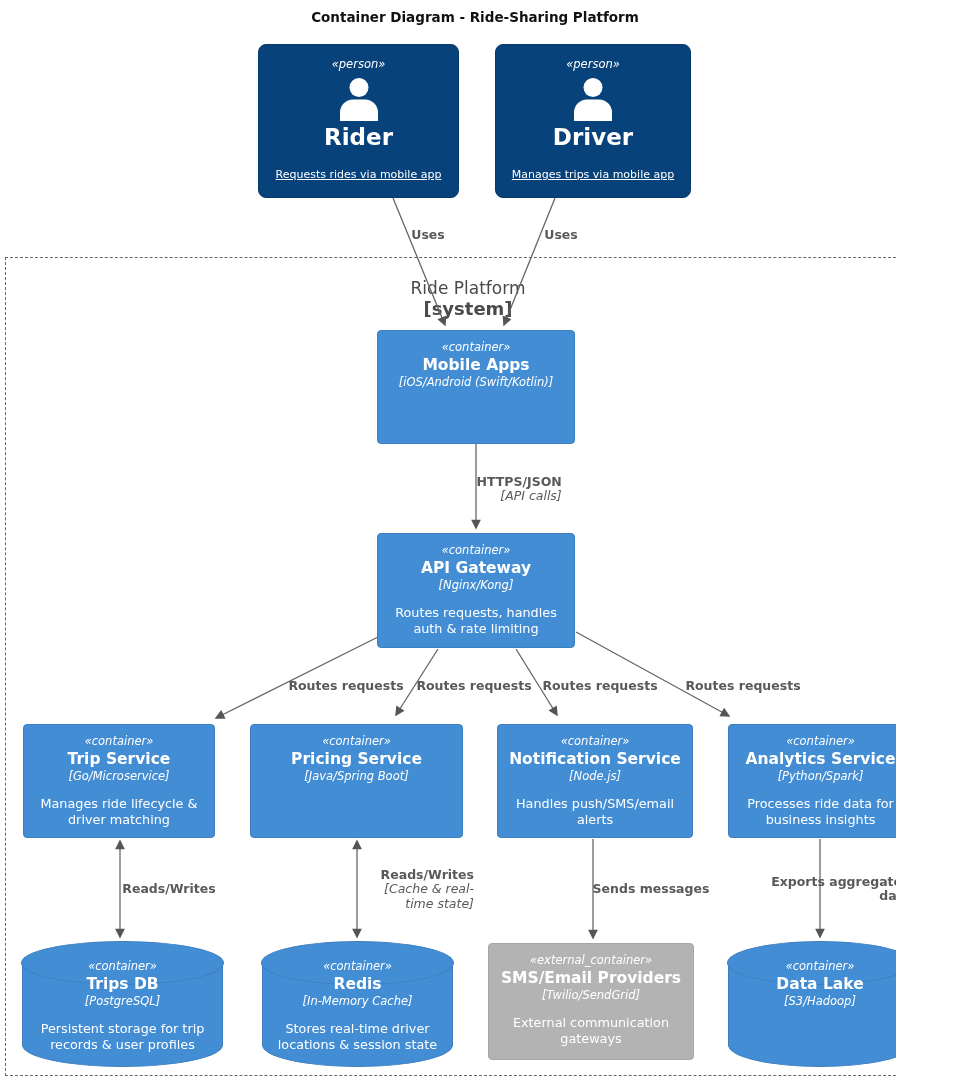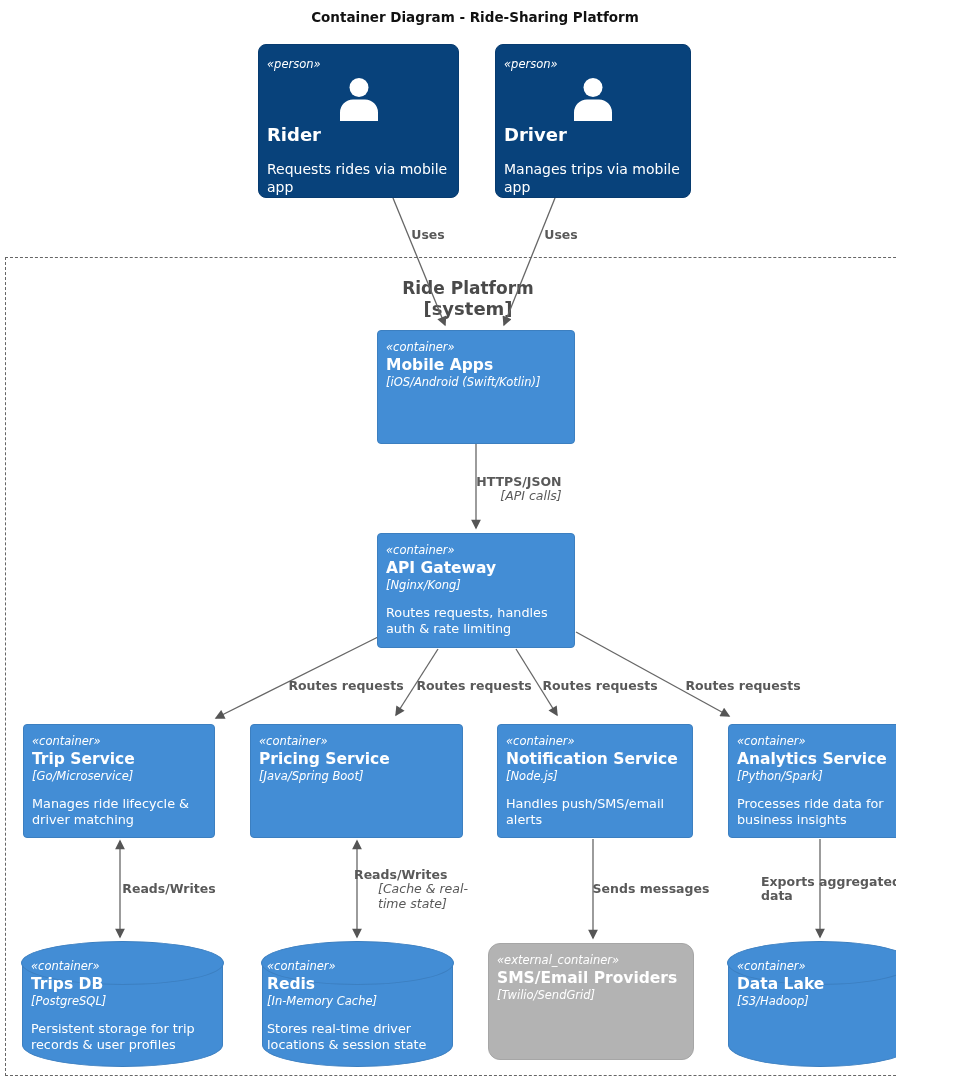--- a/index.html
+++ b/index.html
@@ -10,63 +10,63 @@
   }
   .title {
     position:absolute; top:9px; left:475px; transform:translateX(-50%);
     font-size:13.5px; font-weight:bold; color:#111; white-space:nowrap;
   }
   .boundary {
     position:absolute; left:5px; top:257px; width:921px; height:819px;
     border:1.6px dashed var(--edge,#666666); box-sizing:border-box;
   }
   .blabel { position:absolute; left:468px; transform:translateX(-50%); text-align:center; color:#4a4a4a; white-space:nowrap; }
-  .blabel .bname { font-size:17px; font-weight:bold; line-height:1.1; }
+  .blabel .bname { font-size:17px; font-weight:normal; line-height:1.1; }
   .blabel .btype { font-size:18px; font-weight:bold; }
   svg.edges { position:absolute; left:0; top:0; pointer-events:none; }
   svg.edges line { stroke:var(--edge,#666666); stroke-width:1.3; }
   .node {
-    position:absolute; box-sizing:border-box; color:#fff; text-align:left;
+    position:absolute; box-sizing:border-box; color:#fff; text-align:center;
     padding:9px 8px 6px;
   }
   .person {
     background:var(--person,#08427b); border:1.6px solid var(--person_border,#073b6f);
     border-radius:8px; padding-top:12px;
   }
   .container-node {
     background:var(--container,#438dd5); border:1.6px solid var(--container_border,#3c7fc0);
     border-radius:4px;
   }
   .external-node {
     background:var(--external,#b3b3b3); border:1.6px solid var(--external_border,#a6a6a6);
-    border-radius:12px;
+    border-radius:4px;
   }
   .cylinder {
     background:var(--container,#438dd5); border:1.6px solid var(--container_border,#3c7fc0);
     border-radius:50% 50% 50% 50% / 22px 22px 22px 22px;
   }
   .cylinder::before {
     content:""; position:absolute; left:-1.6px; right:-1.6px; top:-1.6px; height:44px;
     border:1.6px solid var(--container_border,#3c7fc0); border-radius:50%;
     background:var(--container,#438dd5); box-sizing:border-box;
   }
   .cyl-content { position:relative; padding-top:16px; }
   .stereo { font-size:11.5px; font-style:italic; line-height:1.3; }
   .nname  { font-size:15.5px; font-weight:bold; line-height:1.3; }
-  .person .nname { font-size:18px; }
+  .person .nname { font-size:23px; }
   .tech   { font-size:11.5px; font-style:italic; line-height:1.3; }
   .desc   { font-size:12.8px; line-height:1.27; margin-top:12px; }
-  .person .desc { margin-top:15px; font-size:14px; }
+  .person .desc { margin-top:15px; font-size:11px;text-decoration:underline; }
   .person-icon { margin:5px auto 2px; display:block; }
   .elabel {
     position:absolute; transform:translateX(-50%); white-space:nowrap;
     font-size:12.5px; font-weight:bold; color:var(--label,#595959); line-height:1.1;
   }
   .elabel-block {
-    position:absolute; transform:translateX(-50%); text-align:left;
+    position:absolute; transform:translateX(-50%); text-align:right;
     font-size:12.5px; color:var(--label,#595959); line-height:1.15;
   }
   .elabel-block .elab { font-weight:bold; }
   .elabel-block .etech { font-style:italic; font-weight:normal;padding-left:24px; }
   .wrap { white-space:normal; }
 </style>
 </head>
 <body>
 
 <div id="canvas">
@@ -176,20 +176,21 @@
       <div class="nname">Redis</div>
       <div class="tech">[In-Memory Cache]</div>
       <div class="desc">Stores real-time driver locations &amp; session state</div>
     </div>
   </div>
 
   <div class="node external-node" style="left:488px;top:943px;width:206px;height:117px">
     <div class="stereo">«external_container»</div>
     <div class="nname">SMS/Email Providers</div>
     <div class="tech">[Twilio/SendGrid]</div>
+    <div class="desc">External communication gateways</div>
   </div>
 
   <div class="node cylinder" style="left:728px;top:942px;width:184px;height:125px;padding-top:0">
     <div class="cyl-content">
       <div class="stereo">«container»</div>
       <div class="nname">Data Lake</div>
       <div class="tech">[S3/Hadoop]</div>
     </div>
   </div>
 

